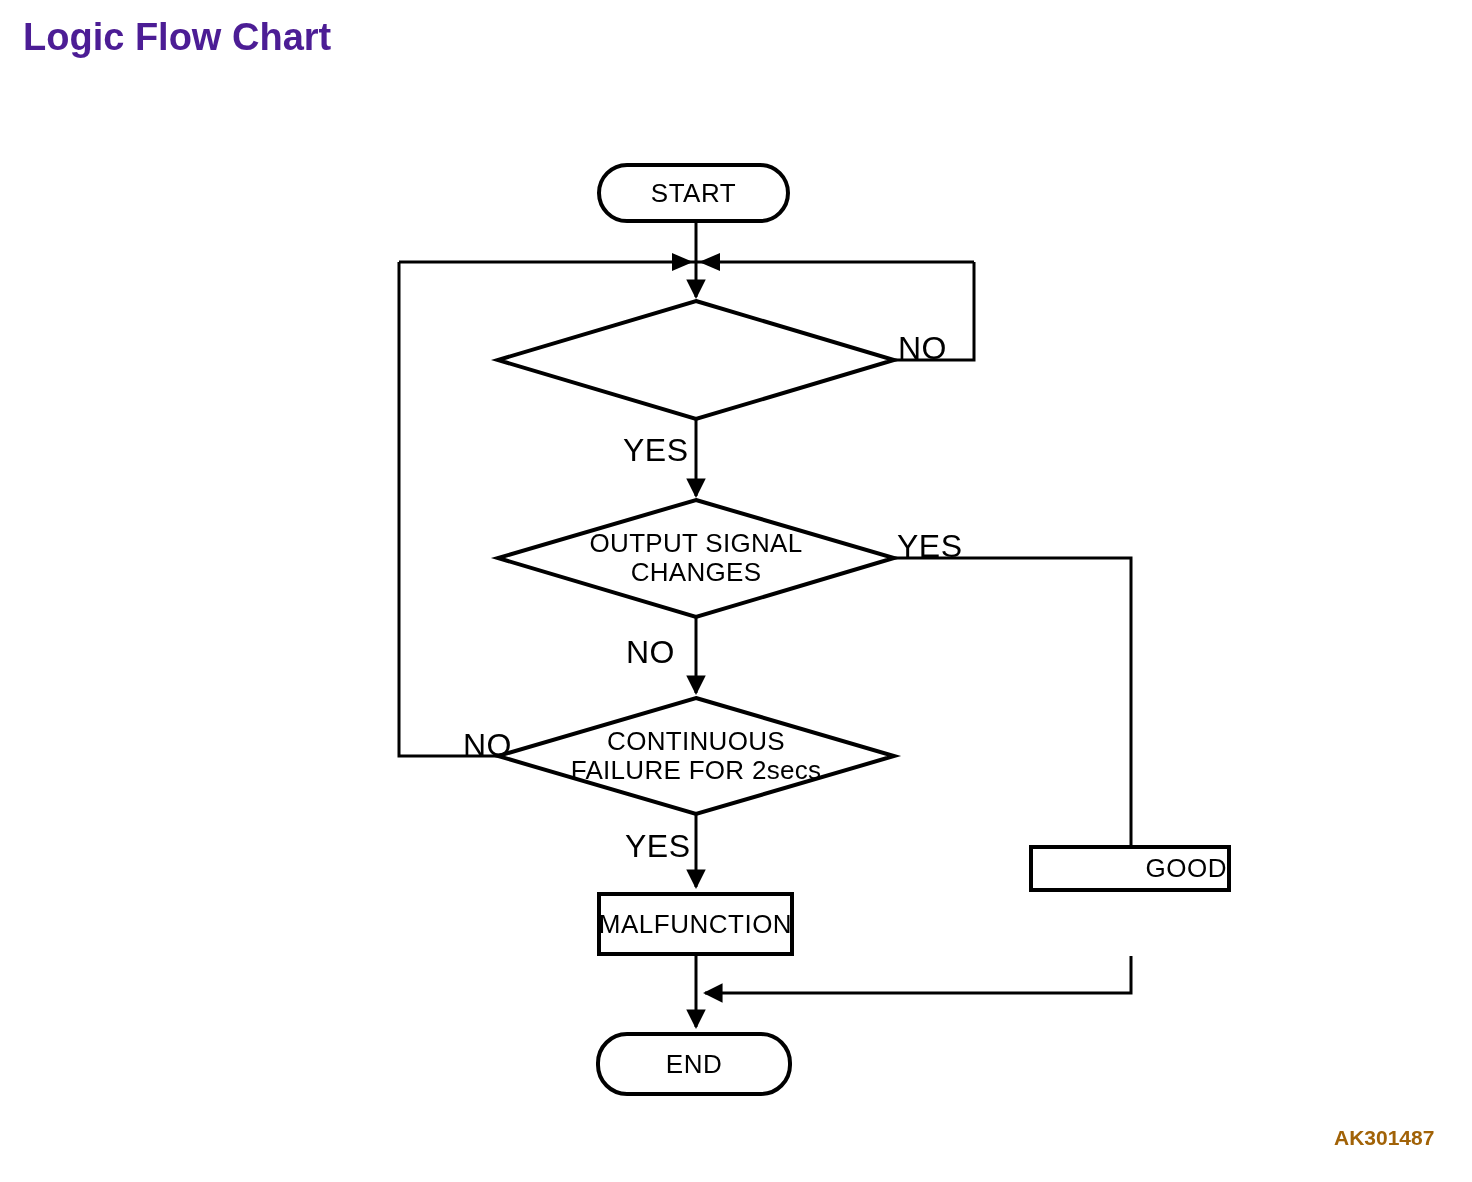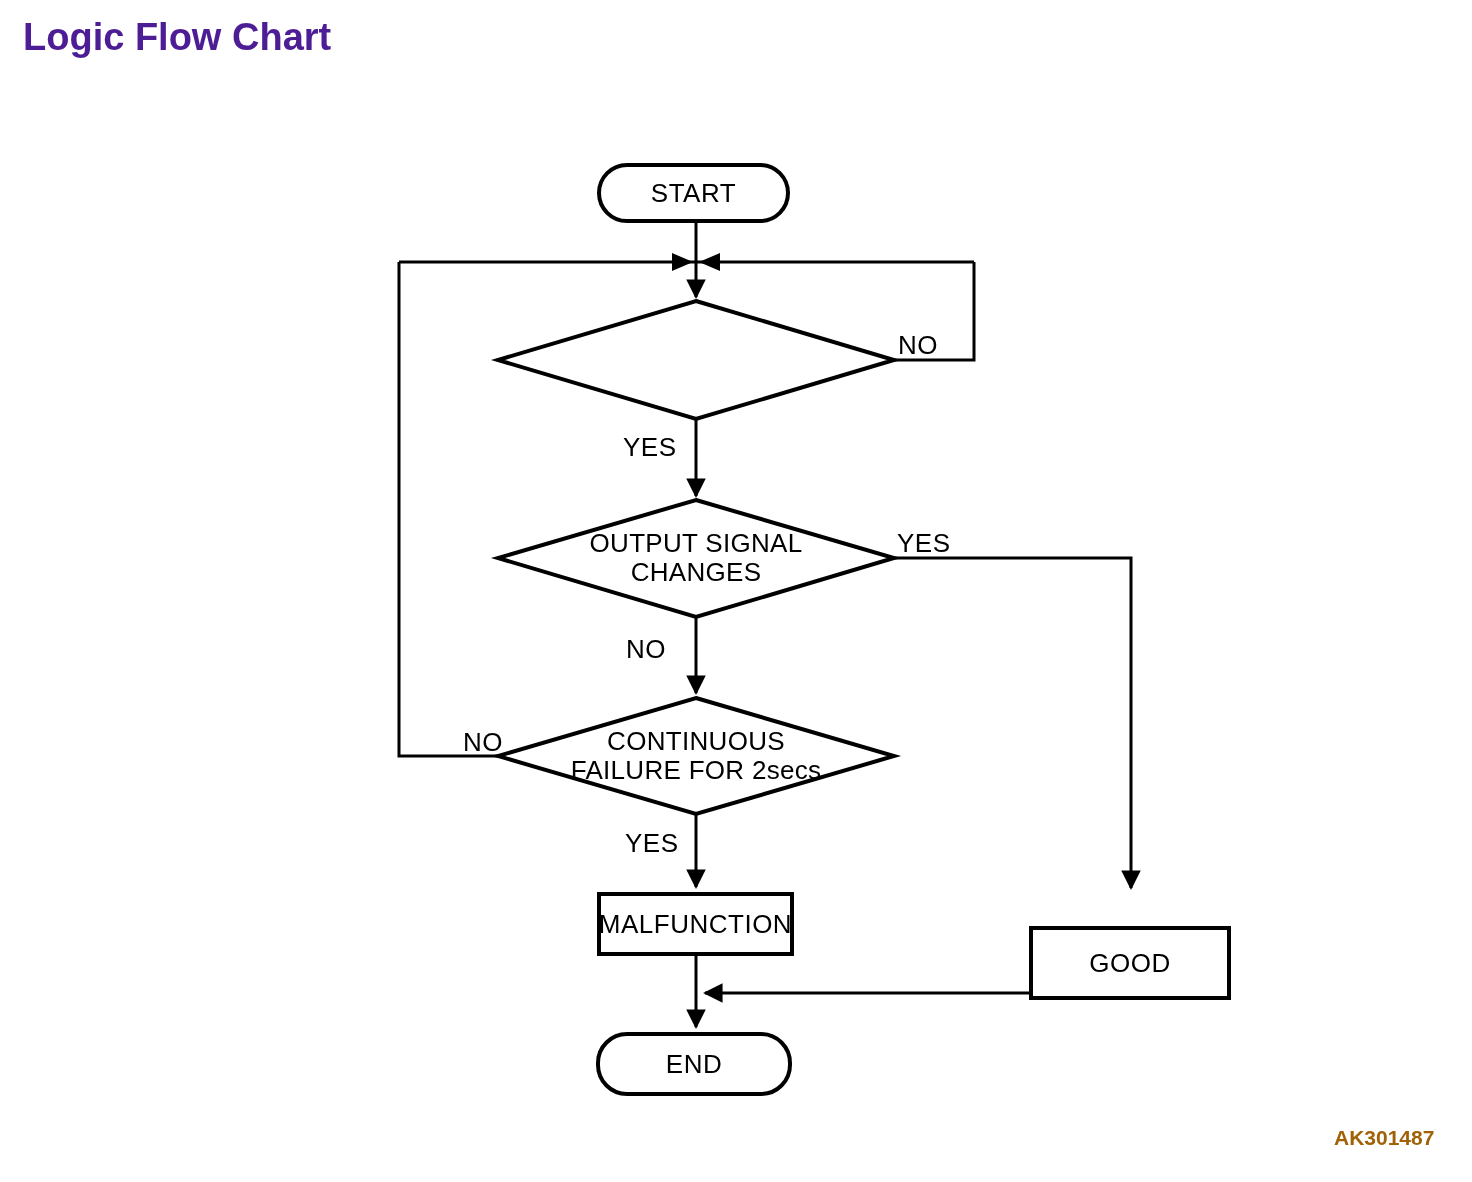--- a/index.html
+++ b/index.html
@@ -46,36 +46,36 @@
     border: 4px solid #000000;
     background: #ffffff;
     font-size: 26px;
     letter-spacing: 0.5px;
     text-align: center;
   }
   .node.terminal { border-radius: 31px; }
   #node-start { left: 597px; top: 163px; width: 193px; height: 60px; }
   #node-end   { left: 596px; top: 1032px; width: 196px; height: 64px; }
   #node-malfunction { left: 597px; top: 892px; width: 197px; height: 64px; text-align: right; }
-  #node-good        { left: 1029px; top: 926px; width: 202px; height: 74px; }
+  #node-good        { left: 1029px; top: 845px; width: 202px; height: 47px; justify-content: flex-end; }
   .diamond-text {
     position: absolute;
     width: 340px;
     text-align: center;
     font-size: 26px;
     line-height: 29px;
     letter-spacing: 0.3px;
   }
   .diamond-text span { display: block; }
   #text-monitoring { left: 526px; top: 331px; }
   #text-output     { left: 526px; top: 529px; }
   #text-continuous { left: 526px; top: 727px; }
   .edge-label {
     position: absolute;
-    font-size: 26px;
+    font-size: 32px;
     letter-spacing: 0.5px;
     white-space: nowrap;
   }
   #label-monitoring-no  { left: 898px; top: 330px; }
   #label-monitoring-yes { left: 623px; top: 432px; }
   #label-output-yes     { left: 897px; top: 528px; }
   #label-output-no      { left: 626px; top: 634px; }
   #label-continuous-no  { left: 463px; top: 727px; }
   #label-continuous-yes { left: 625px; top: 828px; }
 </style>

